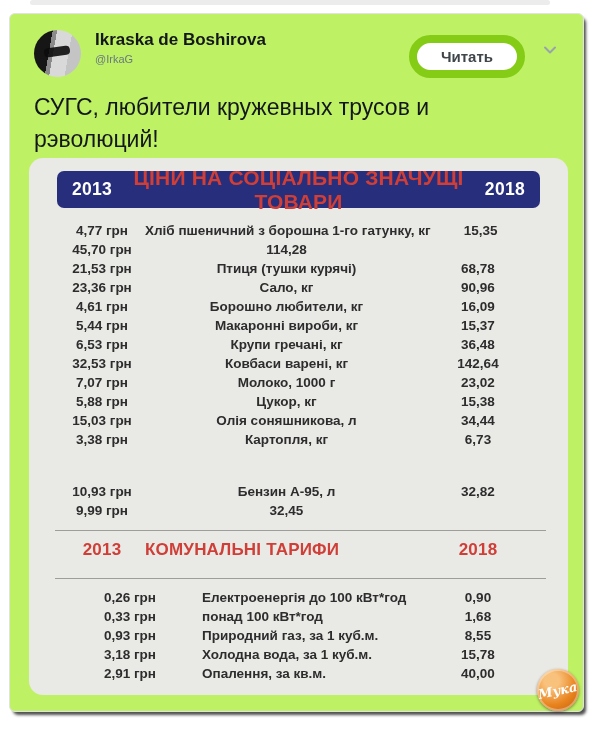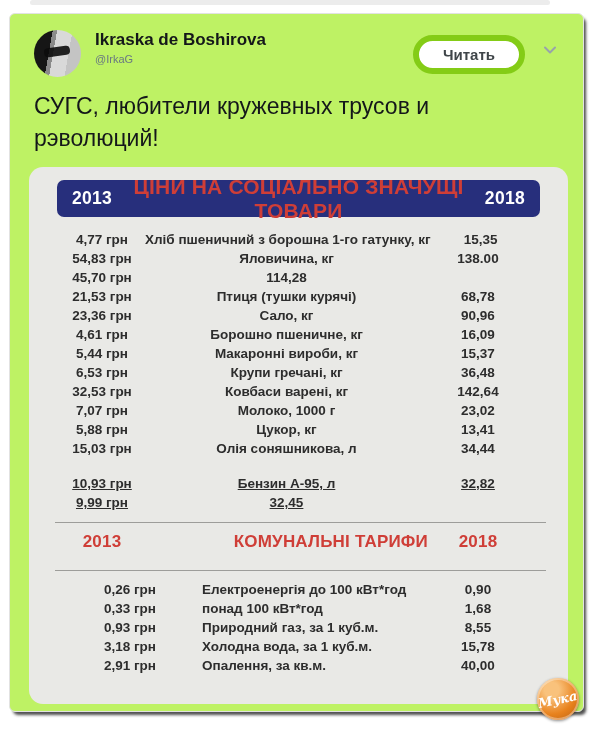--- a/index.html
+++ b/index.html
@@ -26,56 +26,56 @@
     width:47px;height:47px;border-radius:50%;flex:0 0 47px;overflow:hidden;position:relative;
     background:linear-gradient(100deg,#161616 0 34%,#8a8a8a 34% 42%,#d9d9d9 42% 70%,#c4c4c4 70%);
     cursor:pointer;
   }
   .glasses{position:absolute;left:10px;top:17px;width:26px;height:9px;border-radius:4px;
     background:#0c0c0c;transform:rotate(-8deg);opacity:.9;}
   .names{margin-left:14px;flex:1;min-width:0;}
   .author{font-weight:bold;font-size:17px;color:#14171a;line-height:1.2;cursor:pointer;}
   .handle{font-size:11px;color:#697882;margin-top:3px;cursor:pointer;}
   .follow-btn{
-    margin-top:5px;background:#fff;border:6px solid #84cc16;color:#3f4549;
+    margin-top:5px;background:#fff;border:8px solid #84cc16;color:#3f4549;
     border-radius:999px;font-weight:bold;font-size:15px;padding:5px 24px;cursor:pointer;
     font-family:"Liberation Sans",sans-serif;
   }
   .chevron{margin:11px 4px 0 16px;cursor:pointer;color:#98a3ab;display:inline-flex;}
   
   .tweet-text{
     padding:14px 24px 2px 24px;max-width:480px;
     font-size:23px;line-height:1.38;color:#14171a;
   }
   
   .infographic{
-    position:absolute;left:19px;top:153px;width:539px;height:537px;
+    position:absolute;left:19px;top:144px;width:539px;height:537px;
     background:var(--image-bg);border-radius:14px;color:#2d2d2d;font-weight:bold;
     cursor:pointer;
   }
   .banner{
     margin:13px 28px 0 28px;height:37px;background:var(--banner-navy);
     border-radius:7px;display:flex;align-items:center;padding:0 15px;
   }
   .banner .byear{color:#ffffff;font-size:17.5px;letter-spacing:.3px;}
   .banner .btitle{flex:1;text-align:center;color:var(--accent-red);font-size:21px;letter-spacing:.2px;}
   .rows{margin-top:13px;}
-  .rows.fuel{margin-top:16px;text-decoration:underline;}
+  .rows.fuel{margin-top:33px;}
   .rows.tariff-rows{margin-top:9px;padding-left:28px;}
   .row,.sect{
     display:grid;grid-template-columns:86px 1fr 100px;
     padding:0 40px 0 30px;align-items:center;
   }
   .row{height:19px;font-size:13.5px;}
   .c13,.c18,.citem{text-align:center;white-space:nowrap;}
   .tariff-rows .citem{text-align:left;padding-left:29px;}
   .divider{border-top:1px solid #9d9d9a;margin:10px 22px 0 26px;}
   .sect{height:36px;margin-top:1px;}
   .sect span{color:var(--accent-red);font-size:17px;letter-spacing:.2px;}
-  .sect .citem{text-align:right;}
+  .sect .citem{text-align:left;}
   
   .watermark{
     position:absolute;right:-11px;bottom:-16px;width:42px;height:42px;border-radius:50%;
     background:radial-gradient(circle at 35% 28%,#f9c27c 0 18%,var(--watermark-orange) 60%,#b65d10 100%);
     box-shadow:inset 0 0 0 2px rgba(255,255,255,.35),0 1px 3px rgba(0,0,0,.45);
     display:flex;align-items:center;justify-content:center;
   }
   .watermark span{
     color:#fff;font-family:"DejaVu Serif",serif;font-style:italic;font-weight:bold;
     font-size:13px;transform:rotate(-12deg);
@@ -114,46 +114,41 @@
       <span class="byear">2018</span>
     </div>
 
     <div class="rows goods-rows">
   <div class="row">
     <span class="c13">4,77 грн</span>
     <span class="citem">Хліб пшеничний з борошна 1-го гатунку, кг</span>
     <span class="c18">15,35</span>
   </div>
 
-  <div class="row">
-    <span class="c13">54,83 грн</span>
-    <span class="citem">Яловичина, кг</span>
-    <span class="c18">138.00</span>
-  </div>
 
   <div class="row">
     <span class="c13">45,70 грн</span>
     <span class="c18">114,28</span>
   </div>
 
   <div class="row">
     <span class="c13">21,53 грн</span>
     <span class="citem">Птиця (тушки курячі)</span>
     <span class="c18">68,78</span>
   </div>
 
   <div class="row">
     <span class="c13">23,36 грн</span>
     <span class="citem">Сало, кг</span>
     <span class="c18">90,96</span>
   </div>
 
   <div class="row">
     <span class="c13">4,61 грн</span>
-    <span class="citem">Борошно пшеничне, кг</span>
+    <span class="citem">Борошно любители, кг</span>
     <span class="c18">16,09</span>
   </div>
 
   <div class="row">
     <span class="c13">5,44 грн</span>
     <span class="citem">Макаронні вироби, кг</span>
     <span class="c18">15,37</span>
   </div>
 
   <div class="row">
@@ -170,29 +165,34 @@
 
   <div class="row">
     <span class="c13">7,07 грн</span>
     <span class="citem">Молоко, 1000 г</span>
     <span class="c18">23,02</span>
   </div>
 
   <div class="row">
     <span class="c13">5,88 грн</span>
     <span class="citem">Цукор, кг</span>
-    <span class="c18">13,41</span>
+    <span class="c18">15,38</span>
   </div>
 
   <div class="row">
     <span class="c13">15,03 грн</span>
     <span class="citem">Олія соняшникова, л</span>
     <span class="c18">34,44</span>
   </div>
 
+  <div class="row">
+    <span class="c13">3,38 грн</span>
+    <span class="citem">Картопля, кг</span>
+    <span class="c18">6,73</span>
+  </div>
 </div>
 
     <div class="rows fuel">
   <div class="row">
     <span class="c13">10,93 грн</span>
     <span class="citem">Бензин  А-95, л</span>
     <span class="c18">32,82</span>
   </div>
 
   <div class="row">

